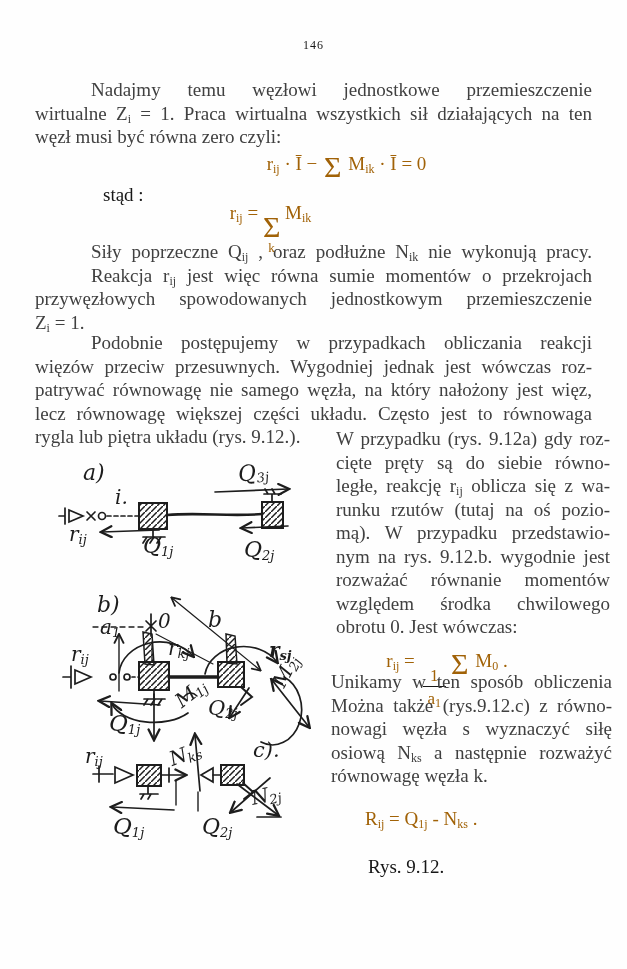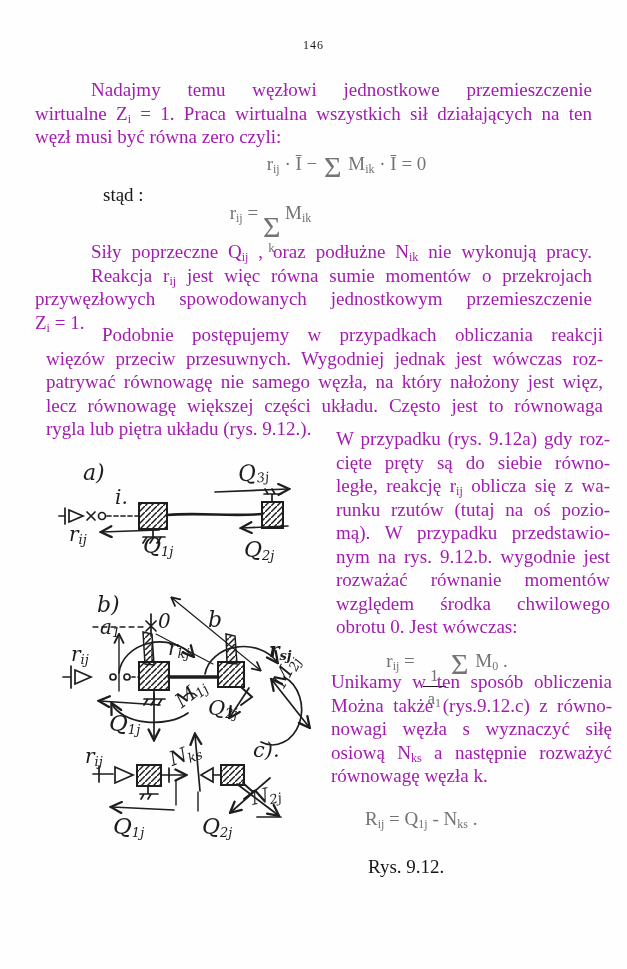--- a/index.html
+++ b/index.html
@@ -1,24 +1,24 @@
 <!DOCTYPE html>
 <html><head>
 <meta charset="utf-8">
 <style>
   html,body{margin:0;padding:0;background:#e8e8e8;}
   .page{position:relative;width:627px;height:969px;background:#fefefe;margin:0 auto;overflow:hidden;
         color:#171717;font-family:"Liberation Serif",serif;}
   .pnum{position:absolute;top:38px;left:0;width:627px;text-align:center;font-size:12px;letter-spacing:1px;}
   .blk{position:absolute;}
-  .ln{font-size:19px;line-height:23.5px;text-align:justify;text-align-last:justify;color:#a21caf;}
+  .ln{font-size:19px;line-height:23.5px;text-align:justify;text-align-last:justify;color:#404040;}
   .ln.end{text-align-last:left;}
   .ln.ind{text-indent:56px;}
   sub{font-size:12px;line-height:0;vertical-align:-3px;}
-  .eq{font-size:19px;color:#737373;white-space:nowrap;}
+  .eq{font-size:19px;color:#a16207;white-space:nowrap;}
   .eq .sigma{font-size:30px;vertical-align:-7px;padding:0 2px;}
   .sigstack{display:inline-flex;flex-direction:column;align-items:center;vertical-align:-18px;line-height:1;}
   .sigstack .sg{font-size:30px;line-height:30px;}
   .sigstack .un{font-size:13px;line-height:12px;}
   .frac{display:inline-flex;flex-direction:column;align-items:center;vertical-align:-14px;line-height:1;margin:0 3px;}
   .frac .nu{font-size:17px;line-height:17px;padding:0 5px 2px;}
   .frac .de{font-size:17px;line-height:19px;border-top:1.6px solid #171717;padding:2px 5px 0;}
   .fig{position:absolute;left:55px;top:458px;width:290px;height:415px;}
   .fig svg{position:absolute;left:0;top:0;}
   .flab{position:absolute;font-family:"DejaVu Serif",serif;font-style:italic;font-size:20px;
@@ -52,21 +52,21 @@
       </span><span> M<sub>ik</sub></span>
   </div>
 
   <div class="blk" style="left:35px;top:240px;width:557px;">
     <div class="ln ind">Siły  poprzeczne  Q<sub>ij</sub> ,  oraz  podłużne  N<sub>ik</sub> nie wykonują pracy.</div>
     <div class="ln ind">Reakcja r<sub>ij</sub> jest więc równa sumie momentów o przekrojach</div>
     <div class="ln">przywęzłowych  spowodowanych  jednostkowym  przemieszczenie</div>
     <div class="ln end">Z<sub>i</sub> = 1.</div>
   </div>
 
-  <div class="blk" style="left:35px;top:323px;width:557px;margin-left:11px;">
+  <div class="blk" style="left:35px;top:331px;width:557px;">
     <div class="ln ind">Podobnie  postępujemy  w  przypadkach  obliczania  reakcji</div>
     <div class="ln">więzów przeciw przesuwnych. Wygodniej jednak jest wówczas roz-</div>
     <div class="ln">patrywać równowagę nie samego węzła, na który nałożony jest więz,</div>
     <div class="ln">lecz równowagę większej części układu. Często jest to równowaga</div>
     <div class="ln end">rygla lub piętra układu (rys. 9.12.).</div>
   </div>
 
   <div class="blk" style="left:336px;top:427px;width:274px;">
     <div class="ln">W przypadku (rys. 9.12a) gdy roz-</div>
     <div class="ln">cięte pręty są do siebie równo-</div>

